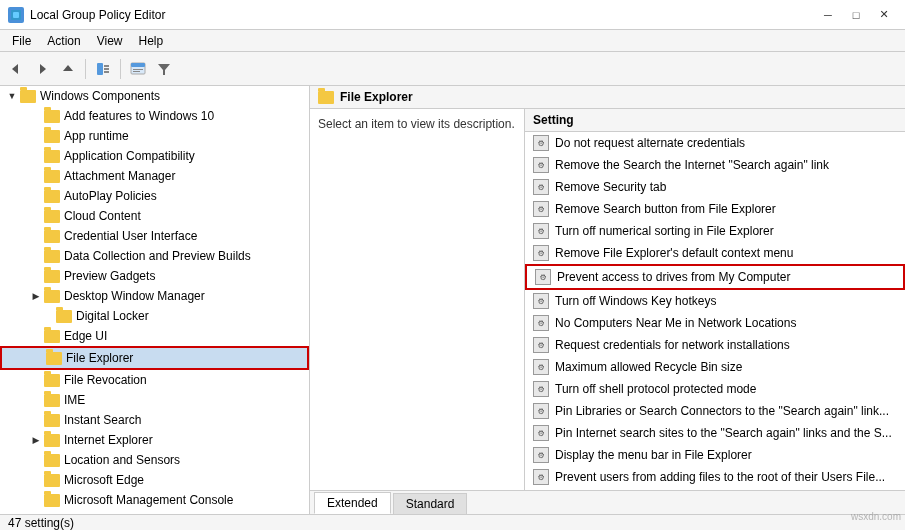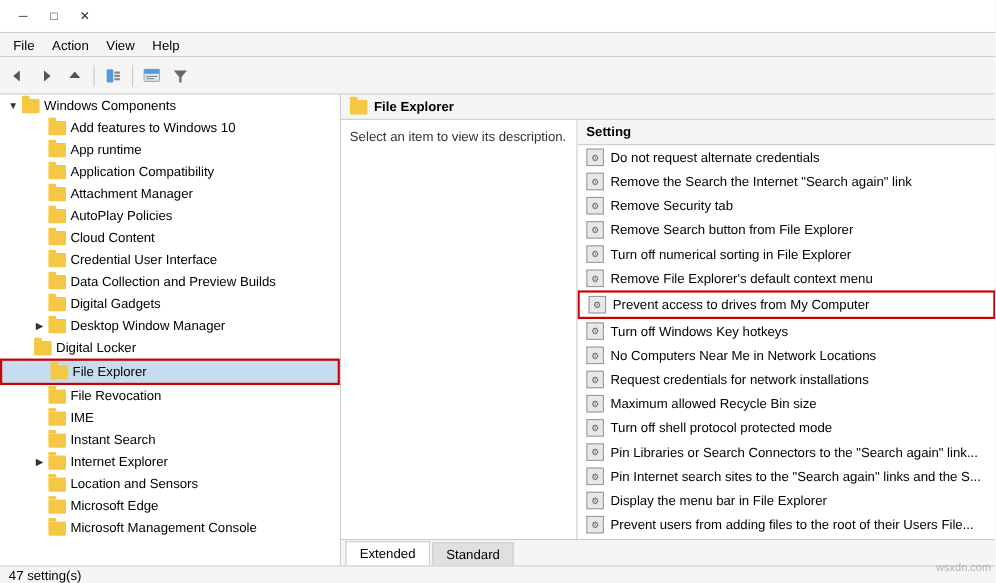--- a/index.html
+++ b/index.html
@@ -305,20 +305,29 @@
       right: 4px;
       font-size: 10px;
       color: #999;
       opacity: 0.7;
     }
   </style>
 </head>
 <body>
 
 <div class="title-bar">
+  <div class="title-bar-left">
+    <div class="title-bar-icon">
+      <svg width="12" height="12" viewBox="0 0 12 12">
+        <rect x="1" y="1" width="10" height="10" fill="#3399cc" rx="1"></rect>
+        <rect x="3" y="3" width="6" height="6" fill="#66ccff" rx="1"></rect>
+      </svg>
+    </div>
+    <span>Local Group Policy Editor</span>
+  </div>
   <div class="title-bar-controls">
     <button class="title-bar-btn">─</button>
     <button class="title-bar-btn">□</button>
     <button class="title-bar-btn close">✕</button>
   </div>
 </div>
 
 <div class="menu-bar">
   <span class="menu-item">File</span>
   <span class="menu-item">Action</span>
@@ -414,31 +423,36 @@
         <span class="tree-label">Credential User Interface</span>
       </div>
       <div class="tree-item" style="padding-left:28px;">
         <span class="tree-arrow" style="visibility:hidden;">▶</span>
         <span class="tree-folder-icon"></span>
         <span class="tree-label">Data Collection and Preview Builds</span>
       </div>
       <div class="tree-item" style="padding-left:28px;">
         <span class="tree-arrow" style="visibility:hidden;">▶</span>
         <span class="tree-folder-icon"></span>
-        <span class="tree-label">Digital Gadgets</span>
+        <span class="tree-label">Preview Gadgets</span>
       </div>
       <div class="tree-item" style="padding-left:28px;">
         <span class="tree-arrow">▶</span>
         <span class="tree-folder-icon"></span>
         <span class="tree-label">Desktop Window Manager</span>
       </div>
-      <div class="tree-item" style="padding-left:15px;">
+      <div class="tree-item" style="padding-left:40px;">
         <span class="tree-arrow" style="visibility:hidden;">▶</span>
         <span class="tree-folder-icon"></span>
         <span class="tree-label">Digital Locker</span>
+      </div>
+      <div class="tree-item" style="padding-left:28px;">
+        <span class="tree-arrow" style="visibility:hidden;">▶</span>
+        <span class="tree-folder-icon"></span>
+        <span class="tree-label">Edge UI</span>
       </div>
 
       <div class="tree-item" style="padding-left:28px; background:#c8dcf0; border: 2px solid #cc0000;">
         <span class="tree-arrow" style="visibility:hidden;">▶</span>
         <span class="tree-folder-icon"></span>
         <span class="tree-label">File Explorer</span>
       </div>
       <div class="tree-item" style="padding-left:28px;">
         <span class="tree-arrow" style="visibility:hidden;">▶</span>
         <span class="tree-folder-icon"></span>

